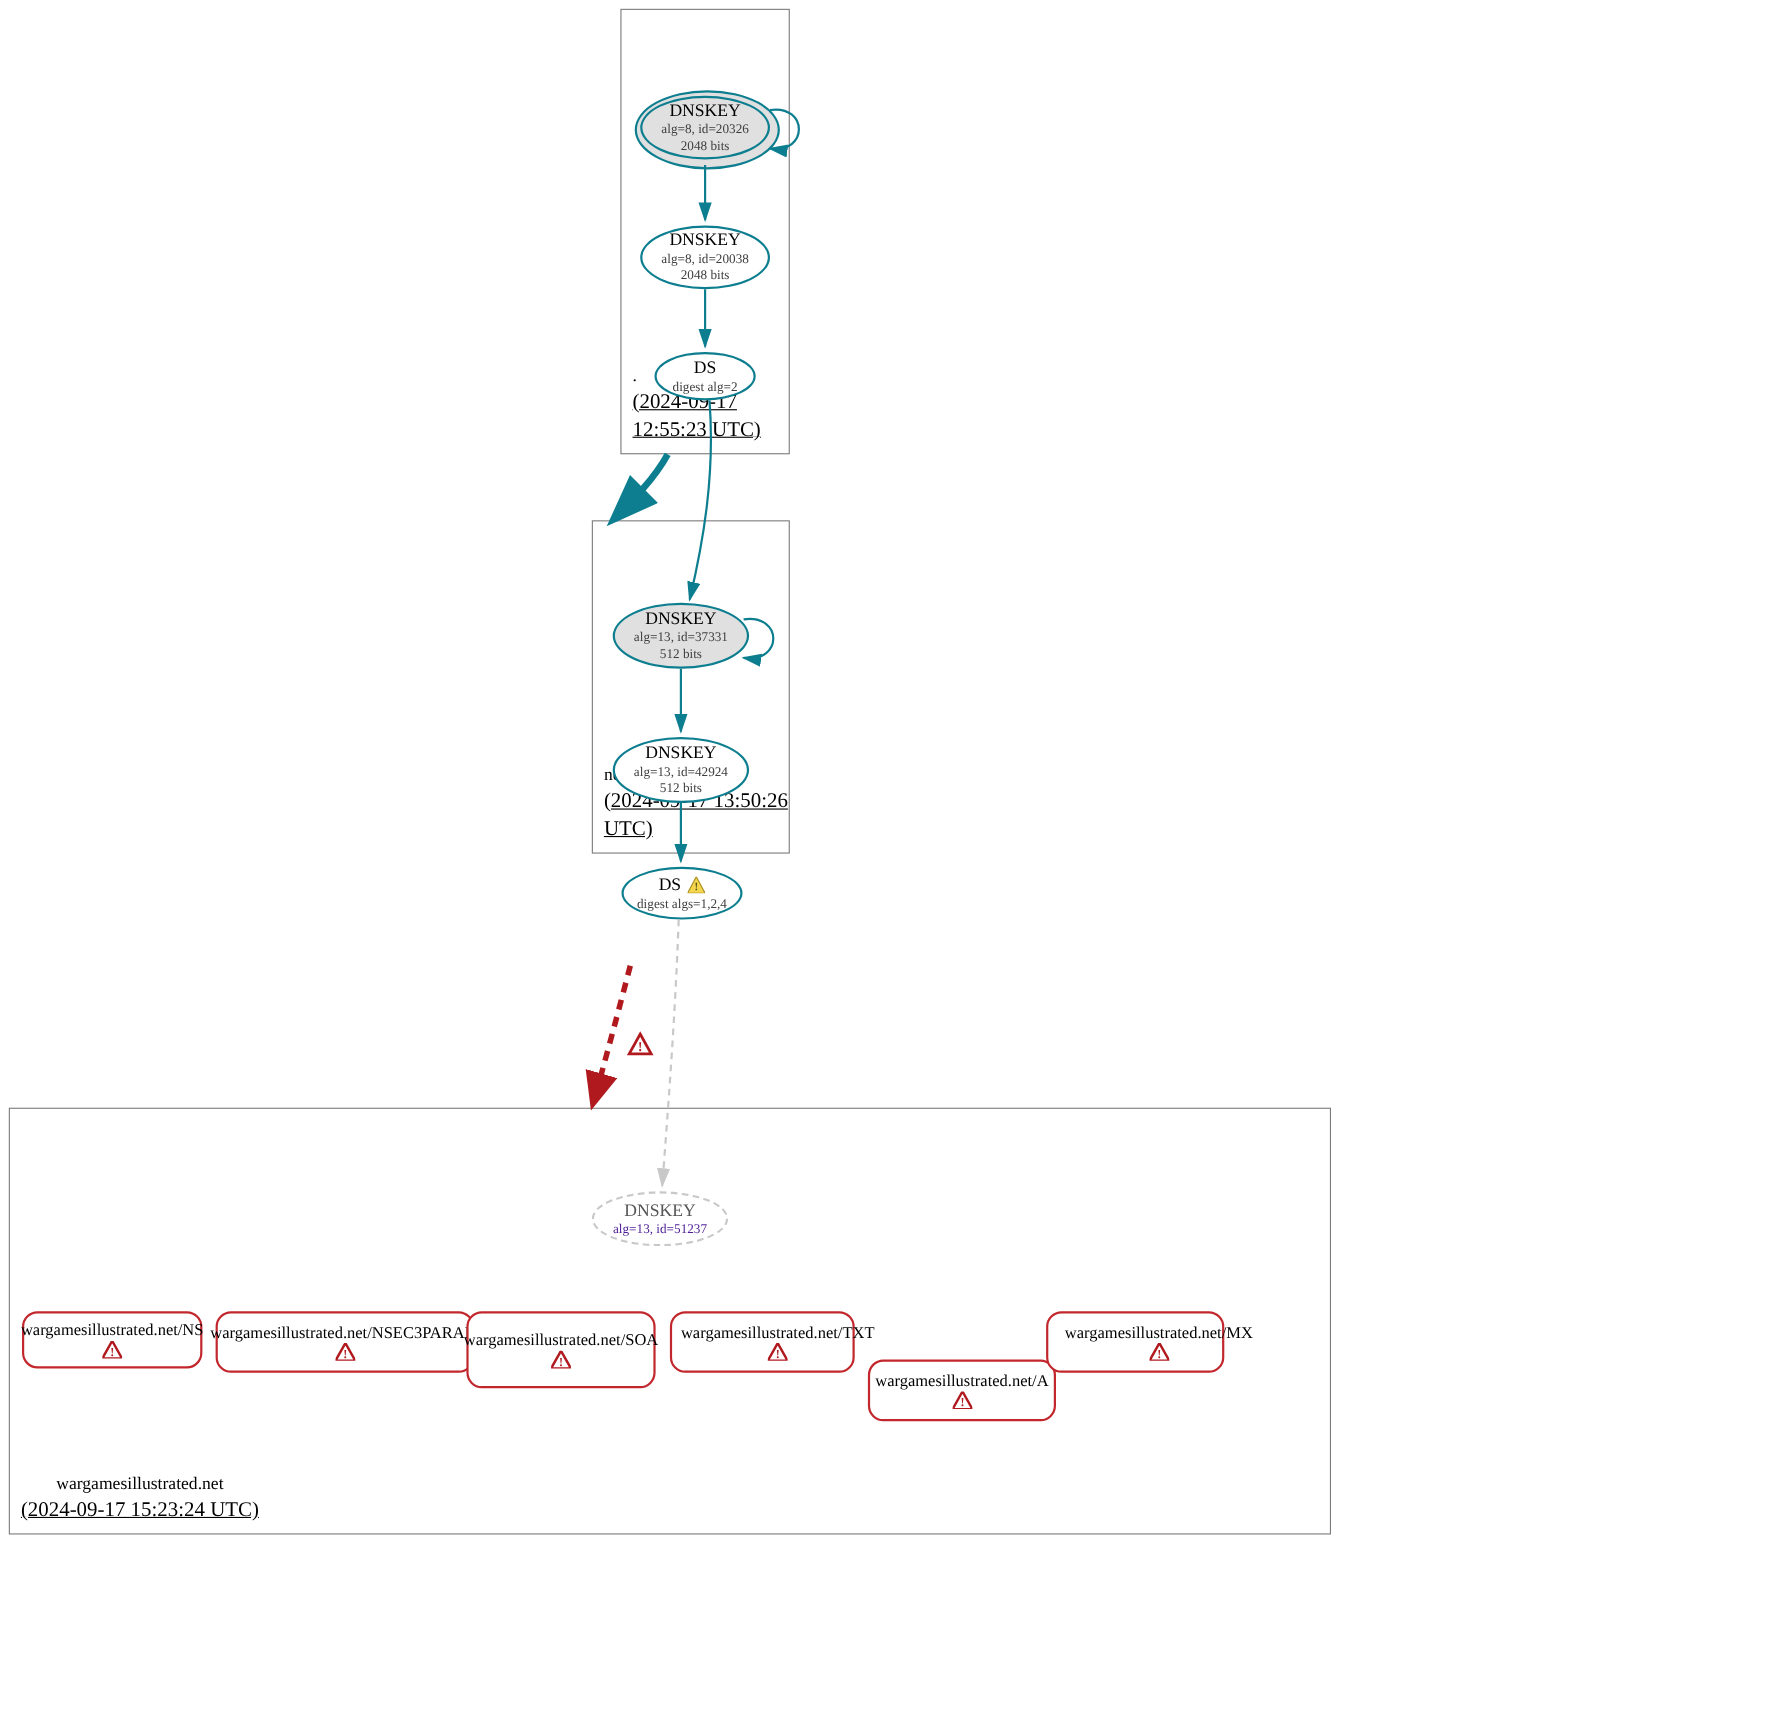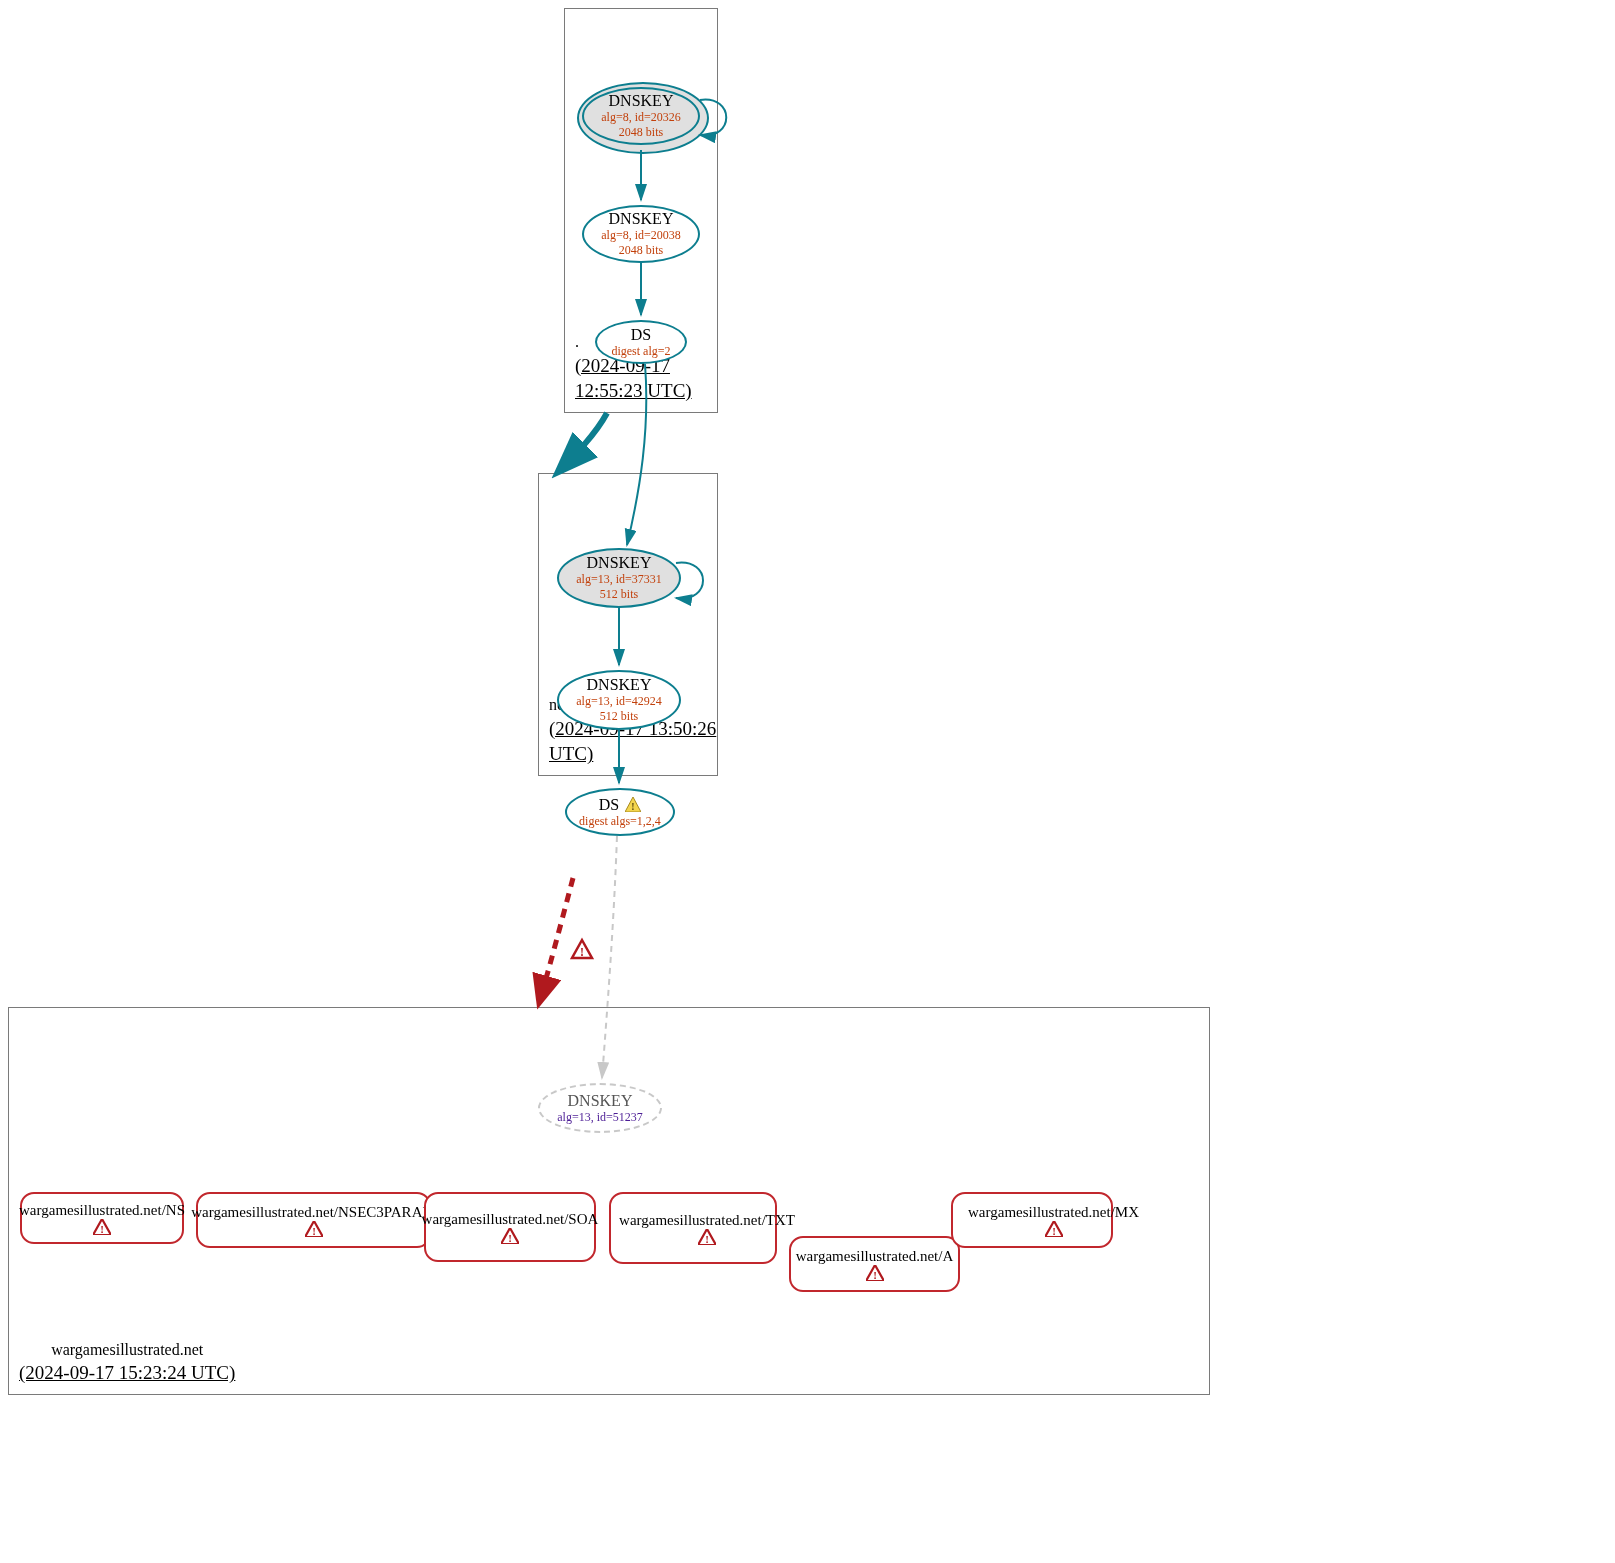--- a/index.html
+++ b/index.html
@@ -34,21 +34,21 @@
     box-sizing: border-box;
     display: flex;
     flex-direction: column;
     align-items: center;
     justify-content: center;
     text-align: center;
   }
   .node-ellipse.teal-solid { border: 2px solid #0d7e8f; }
   .node-ellipse.gray-dashed { border: 2px dashed #c8c8c8; }
   .node-text .t1 { font-size: 16px; color:#000; }
-  .node-text .t2 { font-size: 12px; color:#c2410c; line-height:1.25; }
+  .node-text .t2 { font-size: 12px; color:#404040; line-height:1.25; }
   .rr-box {
     position: absolute;
     border: 2px solid #c1272d;
     border-radius: 14px;
     background: #fff;
     box-sizing: border-box;
     display: flex;
     flex-direction: column;
     align-items: center;
     justify-content: center;
@@ -160,21 +160,21 @@
       <text x="9" y="13.5" text-anchor="middle" font-size="11" font-weight="bold" fill="#b0191e">!</text>
     </svg>
 </div>
 <div class="rr-box" style="left:424px; top:1192px; width:172px; height:70px;">
   <span>wargamesillustrated.net/SOA</span>
   <svg width="18" height="16" viewBox="0 0 18 16">
       <polygon points="9,0 18,16 0,16" fill="#fff" stroke="#b0191e" stroke-width="2.2"></polygon>
       <text x="9" y="13.5" text-anchor="middle" font-size="11" font-weight="bold" fill="#b0191e">!</text>
     </svg>
 </div>
-<div class="rr-box" style="left:609px; top:1192px; width:168px; height:72px;padding-left:28px;">
+<div class="rr-box" style="left:609px; top:1192px; width:168px; height:56px;padding-left:28px;">
   <span>wargamesillustrated.net/TXT</span>
   <svg width="18" height="16" viewBox="0 0 18 16">
       <polygon points="9,0 18,16 0,16" fill="#fff" stroke="#b0191e" stroke-width="2.2"></polygon>
       <text x="9" y="13.5" text-anchor="middle" font-size="11" font-weight="bold" fill="#b0191e">!</text>
     </svg>
 </div>
 <div class="rr-box" style="left:789px; top:1236px; width:171px; height:56px;">
   <span>wargamesillustrated.net/A</span>
   <svg width="18" height="16" viewBox="0 0 18 16">
       <polygon points="9,0 18,16 0,16" fill="#fff" stroke="#b0191e" stroke-width="2.2"></polygon>

